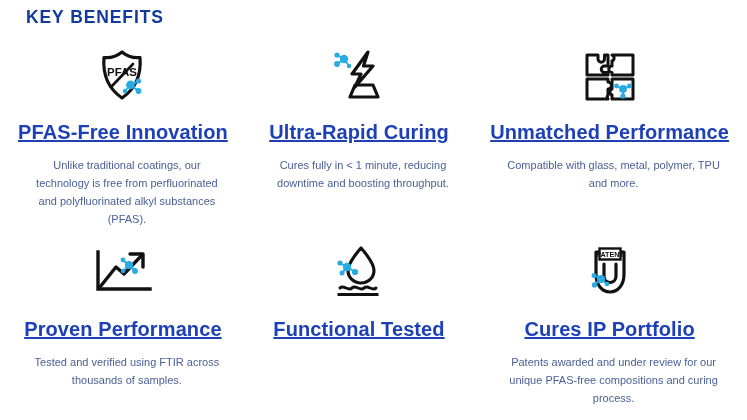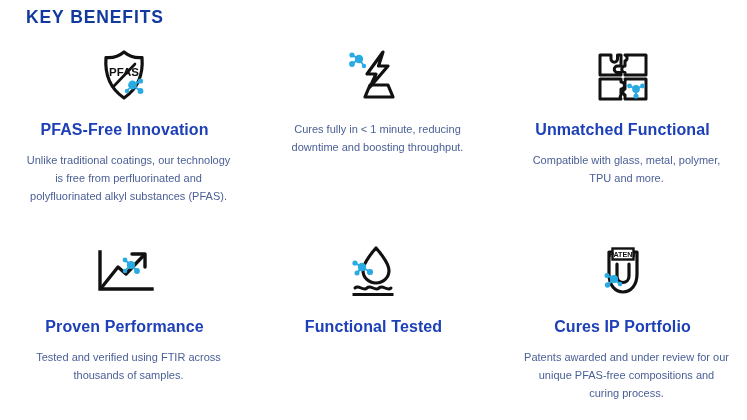--- a/index.html
+++ b/index.html
@@ -62,27 +62,28 @@
     align-items: center;
     justify-content: center;
     margin-bottom: 16px;
   }
 
   .benefit-icon svg {
     display: block;
   }
 
   .benefit-title {
-    font-size: 16px;
+    font-size: 20px;
     font-weight: 700;
     color: #1d40b8;
     line-height: 1.2;
     margin-bottom: 12px;
     letter-spacing: 0.1px;
     white-space: nowrap;
+    text-decoration: underline;
   }
 
   .benefit-desc {
     font-size: 11px;
     font-weight: 400;
     color: #4a5f96;
     line-height: 1.65;
     max-width: 232px;
     margin-left: 8px;
   }
@@ -129,20 +130,21 @@
             <circle cx="16" cy="10" r="4.2"></circle>
             <circle cx="9" cy="6" r="2.6"></circle>
             <circle cx="9" cy="15" r="2.9"></circle>
             <circle cx="21" cy="17" r="2.2"></circle>
             <line x1="16" y1="10" x2="9" y2="6" stroke="#29abe2" stroke-width="2"></line>
             <line x1="16" y1="10" x2="9" y2="15" stroke="#29abe2" stroke-width="2"></line>
             <line x1="16" y1="10" x2="21" y2="17" stroke="#29abe2" stroke-width="1.8"></line>
           </g>
         </svg>
       </div>
+      <div class="benefit-title">Ultra-Rapid Curing</div>
       <div class="benefit-desc">Cures fully in &lt; 1 minute, reducing downtime and boosting throughput.</div>
     </div>
 
     <div class="benefit-card row-1">
       <div class="benefit-icon">
         <svg width="56" height="54" viewBox="0 0 56 54" aria-hidden="true">
           <g fill="none" stroke="#111111" stroke-width="3" stroke-linejoin="round">
             <path d="M5 6 H16 V10 A3.2 3.2 0 0 0 22.5 10 V6 H26 V17 H22.5 A3.2 3.2 0 0 0 22.5 23.5 H26 V26 H5 Z"></path>
             <path d="M30 6 H51 V26 H30 V23.5 A3.2 3.2 0 0 1 30 17 V12 A3.2 3.2 0 0 0 30 6 Z"></path>
             <path d="M5 30 H26 V33 A3.2 3.2 0 0 1 26 40 V46 A3.2 3.2 0 0 0 26 50 H5 Z"></path>
@@ -152,21 +154,21 @@
             <circle cx="41" cy="40" r="3.9"></circle>
             <circle cx="34.5" cy="37" r="2.4"></circle>
             <circle cx="47.5" cy="37" r="2.4"></circle>
             <circle cx="41" cy="47" r="2.6"></circle>
             <line x1="41" y1="40" x2="34.5" y2="37" stroke="#29abe2" stroke-width="1.9"></line>
             <line x1="41" y1="40" x2="47.5" y2="37" stroke="#29abe2" stroke-width="1.9"></line>
             <line x1="41" y1="40" x2="41" y2="47" stroke="#29abe2" stroke-width="1.9"></line>
           </g>
         </svg>
       </div>
-      <div class="benefit-title">Unmatched Functional</div>
+      <div class="benefit-title">Unmatched Performance</div>
       <div class="benefit-desc">Compatible with glass, metal, polymer, TPU and more.</div>
     </div>
 
     <div class="benefit-card row-2">
       <div class="benefit-icon">
         <svg width="62" height="50" viewBox="0 0 62 50" aria-hidden="true">
           <path d="M6 6 V43 H58" fill="none" stroke="#111111" stroke-width="3.4" stroke-linecap="square"></path>
           <path d="M8 41 L24 21 L32 28 L50 9" fill="none" stroke="#111111" stroke-width="3.4" stroke-linejoin="round" stroke-linecap="round"></path>
           <path d="M38 8 H51 V21" fill="none" stroke="#111111" stroke-width="3.4" stroke-linecap="round" stroke-linejoin="round"></path>
           <g fill="#29abe2">

